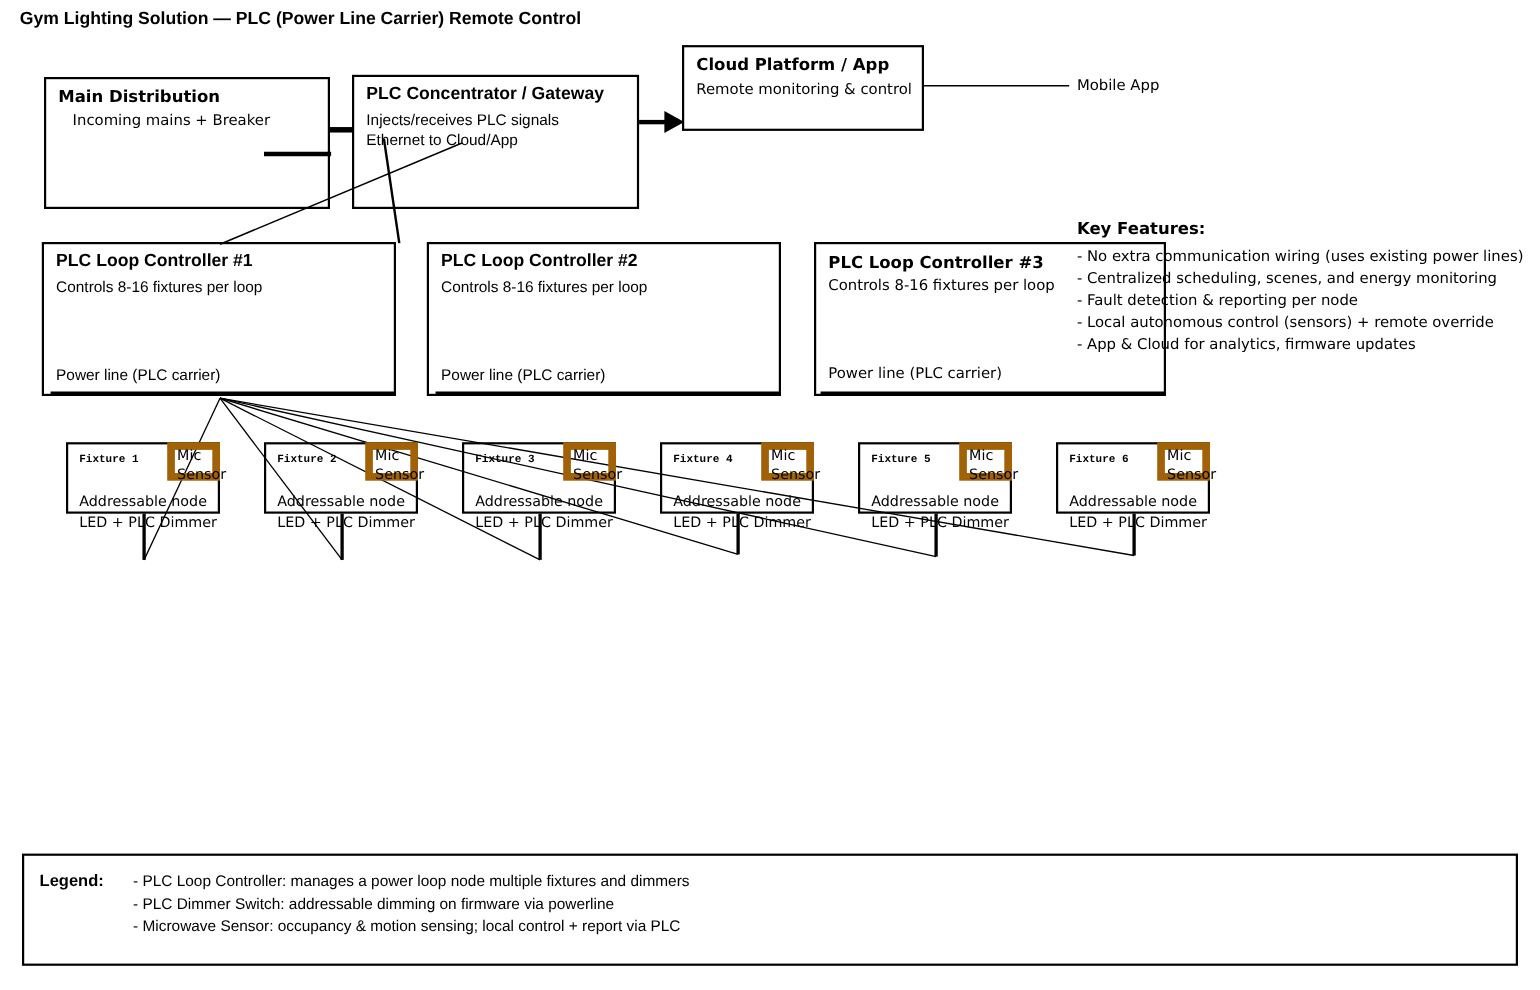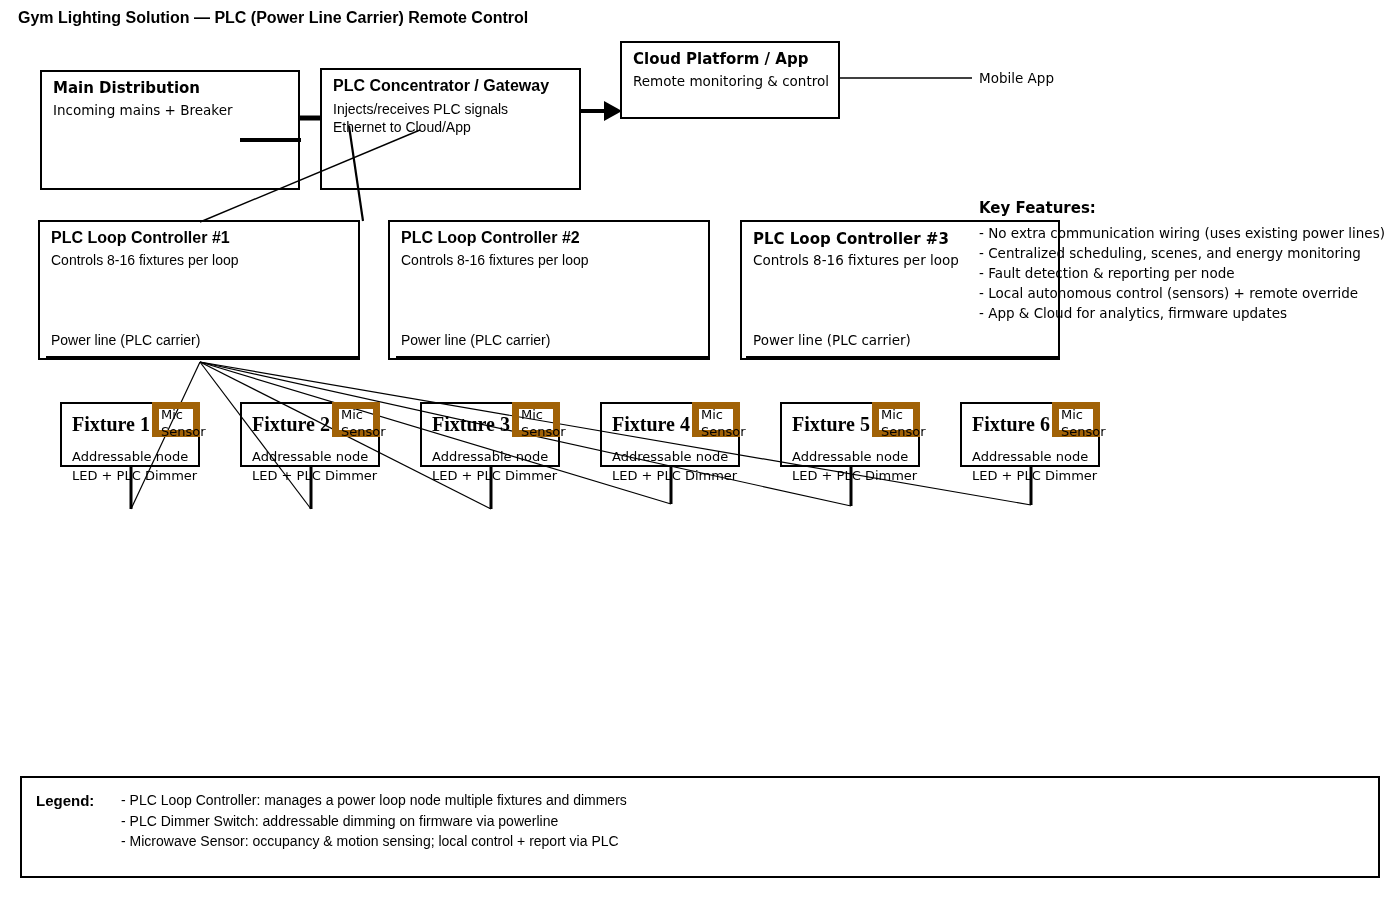--- a/index.html
+++ b/index.html
@@ -39,21 +39,21 @@
   
   .bigbox .title{font-size:16px;left:11px;top:7px;font-family:"Liberation Sans",sans-serif;}
   .bigbox .line{font-size:14px;left:11px;font-family:"Liberation Sans",sans-serif;}
 
   
   .dv .title{font-family:"DejaVu Sans",sans-serif;font-size:15px;}
   .dv .line{font-family:"DejaVu Sans",sans-serif;font-size:13.5px;}
 
   
   .fixture{width:140px;height:65px;}
-  .fixture .title{font-family:Liberation Serif, serif;font-size:20px;font-weight:bold;left:10px;top:9px;}
+  .fixture .title{font-family:Liberation Mono, monospace;font-size:10px;font-weight:bold;left:10px;top:9px;}
   .fixture .line{font-family:"DejaVu Sans",sans-serif;font-size:13px;left:10px;}
   .fixture .l1{top:28px;margin-top:36px;}
   .fixture .l2{top:45px;}
 
   
   .mic{
     position:absolute;
     box-sizing:border-box;
     border:7px solid #a16207;
     width:48px;height:35px;
@@ -139,21 +139,21 @@
       <line x1="200" y1="362" x2="311" y2="509" stroke-width="1.2"></line>
       <line x1="200" y1="362" x2="491" y2="509" stroke-width="1.2"></line>
       <line x1="200" y1="362" x2="671" y2="504" stroke-width="1.2"></line>
       <line x1="200" y1="362" x2="851" y2="506" stroke-width="1.2"></line>
       <line x1="200" y1="362" x2="1031" y2="505" stroke-width="1.2"></line>
     </g>
   </svg>
 
   <div class="box bigbox dv" style="left:40px;top:70px;width:260px;height:120px;">
     <div class="title">Main Distribution</div>
-    <div class="line" style="top:30px;">Incoming mains + Breaker</div>
+    <div class="line" style="top:30px;margin-left:13px;">Incoming mains + Breaker</div>
   </div>
 
   <div class="box bigbox" style="left:320px;top:68px;width:261px;height:122px;">
     <div class="title">PLC Concentrator / Gateway</div>
     <div class="line" style="top:31px;">Injects/receives PLC signals</div>
     <div class="line" style="top:49px;">Ethernet to Cloud/App</div>
   </div>
 
   <div class="box bigbox dv" style="left:620px;top:41px;width:220px;height:78px;">
     <div class="title">Cloud Platform / App</div>

